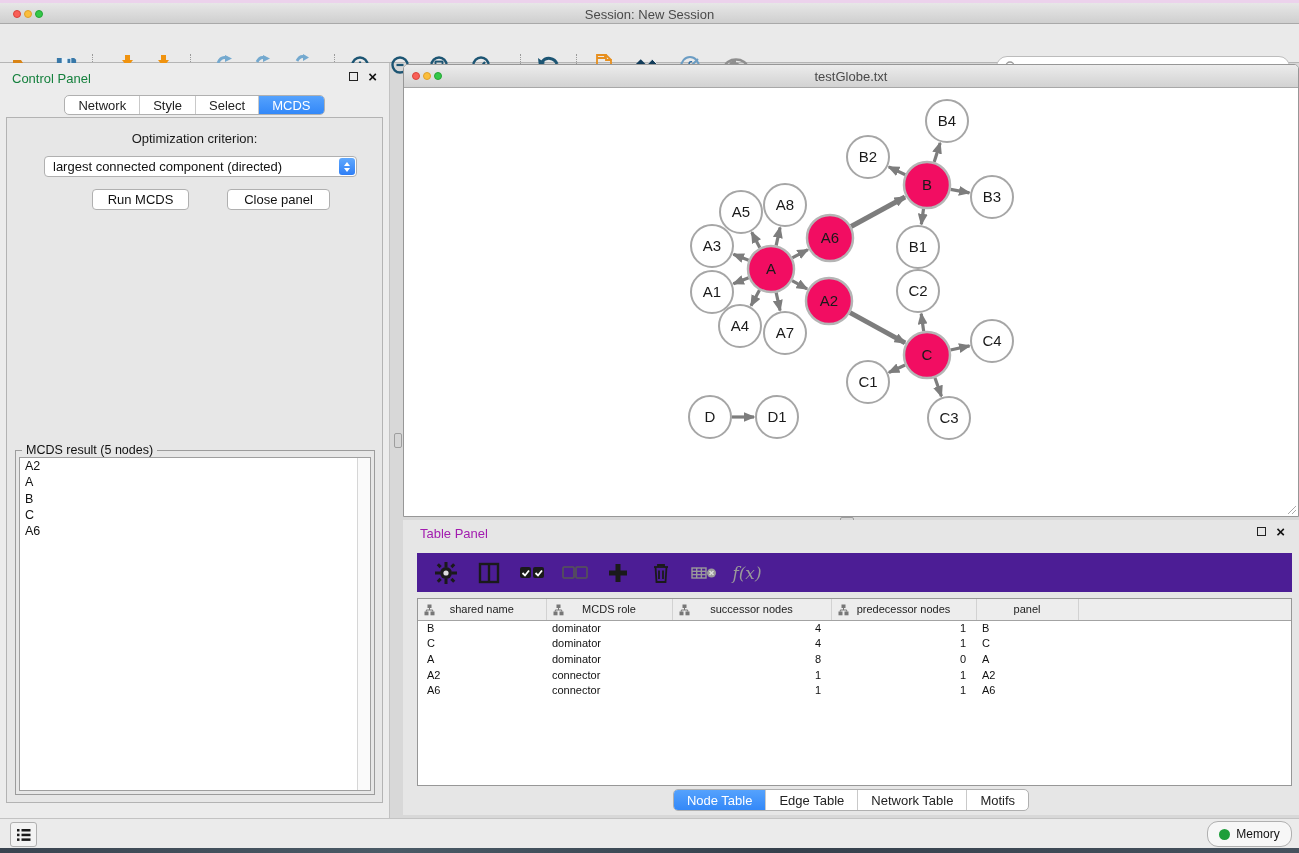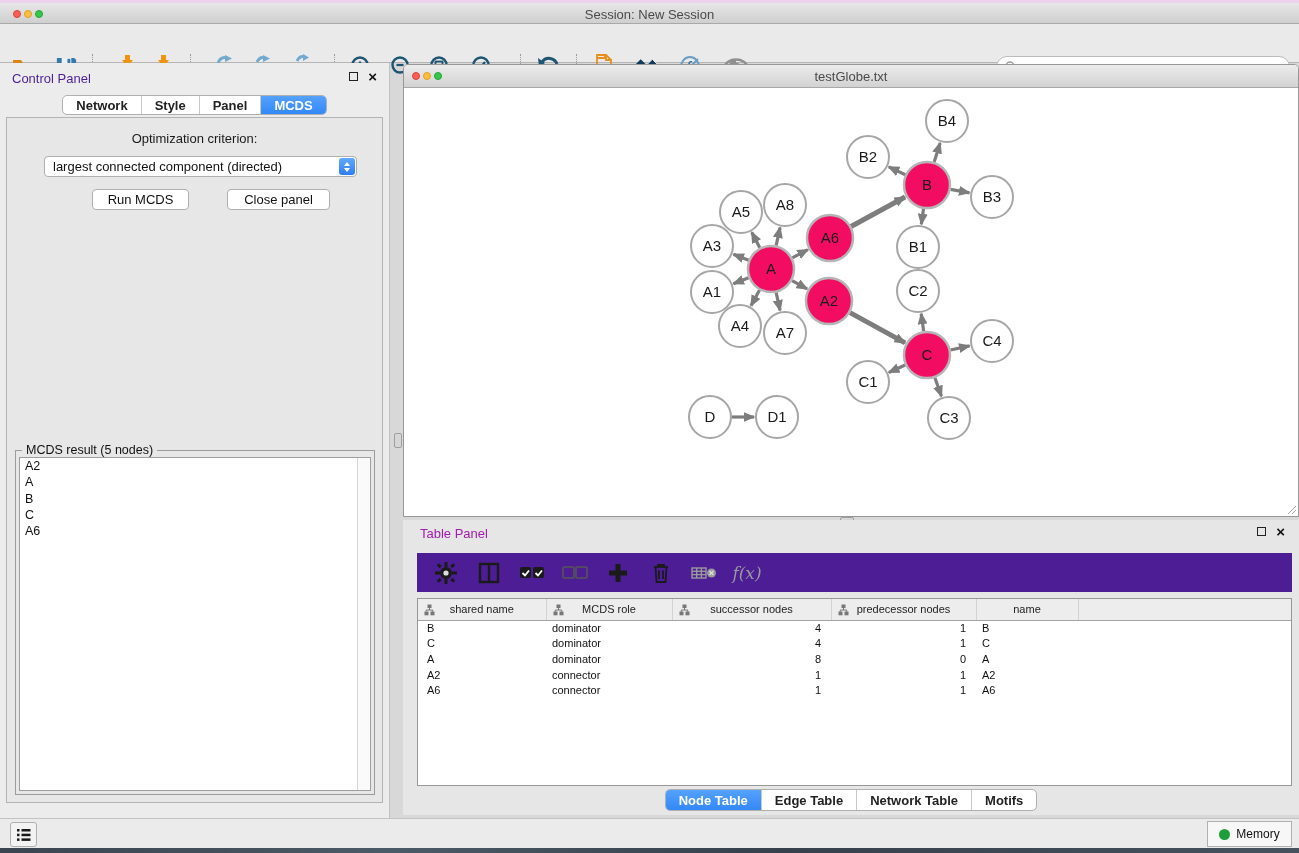--- a/index.html
+++ b/index.html
@@ -42,26 +42,26 @@
   #search-field input {
     border:none; outline:none; background:transparent; font-size:12px; width:250px;
     font-family:"Liberation Sans", sans-serif;
   }
 
   
   #control-panel {
     left:0; top:63px; width:390px; height:755px;
     background:#ececec; border-right:1px solid #c2c2c2;
   }
-  #cp-header { position:absolute; left:12px; top:8px; font-size:13px; color:#4c1d95; }
+  #cp-header { position:absolute; left:12px; top:8px; font-size:13px; color:#15803d; }
   .win-btns { position:absolute; top:9px; display:flex; gap:10px; align-items:center; }
   .float-ico { width:9px; height:9px; border:1.5px solid #222; display:inline-block; }
   .close-ico { font-size:15px; font-weight:bold; color:#111; line-height:9px; }
 
-  .seg { display:inline-flex; height:20px; border:1px solid #b0b0b0; border-radius:5px; overflow:hidden; background:#fff;font-weight:bold; }
+  .seg { display:inline-flex; height:20px; border:1px solid #b0b0b0; border-radius:5px; overflow:hidden; background:#fff; }
   .seg .s {
     padding:0 13px; line-height:19px; font-size:13px; color:#222;
     border-right:1px solid #c9c9c9; cursor:default; white-space:nowrap;
   }
   .seg .s:last-child { border-right:none; }
   .seg .s.active { background:linear-gradient(#55a2fd,#3388f8); color:#fff; }
 
   #cp-tabs { position:absolute; left:0; top:32px; width:100%; text-align:center; }
 
   #cp-inner {
@@ -154,21 +154,21 @@
     left:0; top:818px; width:1299px; height:30px;
     background:#ebebeb; border-top:1px solid #c3c3c3;
   }
   #list-btn {
     position:absolute; left:10px; top:3px; width:27px; height:25px;
     background:#f3f3f3; border:1px solid #b0b0b0; border-radius:3px;
     display:flex; align-items:center; justify-content:center;
   }
   #memory-btn {
     position:absolute; right:7px; top:2px; width:85px; height:26px;
-    background:#f7f7f7; border:1px solid #b0b0b0; border-radius:0;
+    background:#f7f7f7; border:1px solid #b0b0b0; border-radius:11px;
     display:flex; align-items:center; justify-content:center; gap:6px;
     font-size:12px; color:#111;
   }
   #memory-dot { width:11px; height:11px; border-radius:50%; background:#1d9e3a; }
   #bottom-strip { left:0; top:848px; width:1299px; height:5px; background:linear-gradient(90deg,#3a4450,#4a5a66 30%,#35404c 60%,#46525e); }
 
   svg text { font-family:"Liberation Sans", sans-serif; }
 </style>
 </head>
 <body>
@@ -344,21 +344,21 @@
 
 <div id="control-panel" class="abs">
   <div id="cp-header">Control Panel</div>
   <div class="win-btns" style="right:12px;">
     <span class="float-ico"></span>
     <span class="close-ico">×</span>
   </div>
   <div id="cp-tabs"><span class="seg">
         <span class="s">Network</span>
         <span class="s">Style</span>
-        <span class="s">Panel</span>
+        <span class="s">Select</span>
         <span class="s active">MCDS</span>
       </span></div>
   <div id="cp-inner">
     <div id="criterion-select">
       <span>largest connected component (directed)</span>
       <span id="criterion-stepper">
           <span class="stp-up"></span>
           <span class="stp-dn"></span>
         </span>
     </div>
@@ -616,21 +616,21 @@
                 <path d="M5.5 4 V6 M2.3 7.5 V6 H8.7 V7.5" stroke="#777" fill="none"></path>
                 <rect x="0.5" y="7.5" width="4" height="3.8" fill="#777"></rect>
                 <rect x="6.5" y="7.5" width="4" height="3.8" fill="#777"></rect>
               </svg><span>successor nodes</span></th>
             <th><svg class="hicon" width="11" height="12" viewBox="0 0 11 12">
                 <rect x="3.5" y="0.5" width="4" height="3.5" fill="#777"></rect>
                 <path d="M5.5 4 V6 M2.3 7.5 V6 H8.7 V7.5" stroke="#777" fill="none"></path>
                 <rect x="0.5" y="7.5" width="4" height="3.8" fill="#777"></rect>
                 <rect x="6.5" y="7.5" width="4" height="3.8" fill="#777"></rect>
               </svg><span>predecessor nodes</span></th>
-            <th><span>name</span></th>
+            <th><span>panel</span></th>
             <th></th>
           </tr>
         </thead>
       <tbody id="tp-tbody">
           <tr>
             <td class="c0">B</td>
             <td class="c1">dominator</td>
             <td class="c2">4</td>
             <td class="c3">1</td>
             <td class="c4">B</td>

